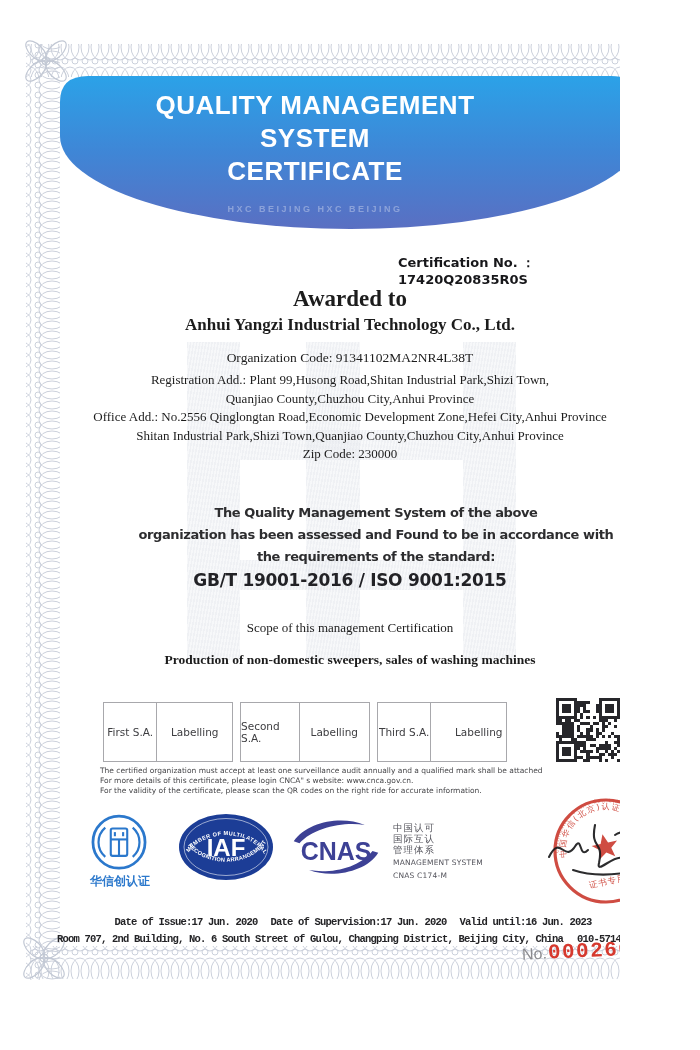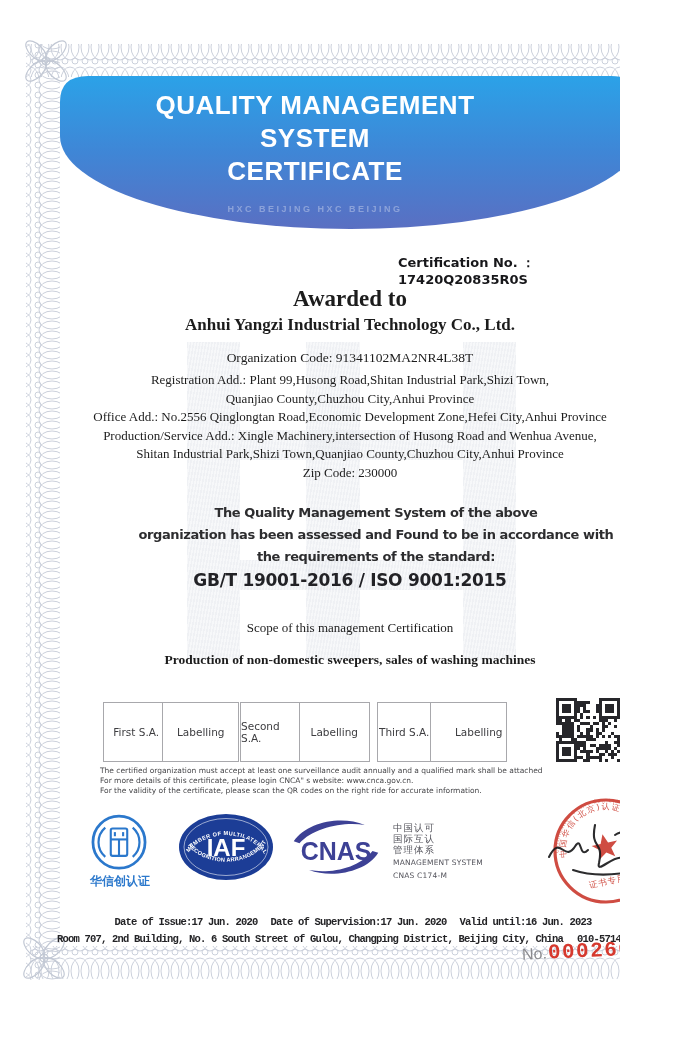--- a/index.html
+++ b/index.html
@@ -146,35 +146,34 @@
     <span>Certification No.</span><span class="colon">：</span><span>17420Q20835R0S</span>
   </div>
 
   <div class="abs ctr awarded">Awarded to</div>
   <div class="abs ctr company">Anhui Yangzi Industrial Technology Co., Ltd.</div>
   <div class="abs ctr orgcode">Organization Code: 91341102MA2NR4L38T</div>
   <div class="abs ctr addr">
     <div>Registration Add.: Plant 99,Husong Road,Shitan Industrial Park,Shizi Town,</div>
     <div>Quanjiao County,Chuzhou City,Anhui Province</div>
     <div>Office Add.: No.2556 Qinglongtan Road,Economic Development Zone,Hefei City,Anhui Province</div>
-    <div>Production/Service Add.: Xingle Machinery,intersection of Husong Road and Wenhua Avenue,</div>
     <div>Shitan Industrial Park,Shizi Town,Quanjiao County,Chuzhou City,Anhui Province</div>
     <div>Zip Code: 230000</div>
   </div>
 
   <div class="abs ctr stmt">
     <div>The Quality Management System of the above</div>
     <div>organization has been assessed and Found to be in accordance with</div>
     <div>the requirements of the standard:</div>
   </div>
   <div class="abs ctr standard">GB/T 19001-2016 / ISO 9001:2015</div>
   <div class="abs ctr scopeh">Scope of this management Certification</div>
   <div class="abs ctr scopev">Production of non-domestic sweepers, sales of washing machines</div>
 
-  <div class="abox" style="left:103px;padding-left:6px;">
+  <div class="abox" style="left:103px;">
     <span class="cell lab">First S.A.</span>
     <span class="cell val">Labelling</span>
   </div>
   <div class="abox" style="left:240px;">
     <span class="cell lab" style="width:45%;">Second S.A.</span>
     <span class="cell val">Labelling</span>
   </div>
   <div class="abox" style="left:377px;gap:20px;">
     <span class="cell lab">Third S.A.</span>
     <span class="cell val">Labelling</span>

